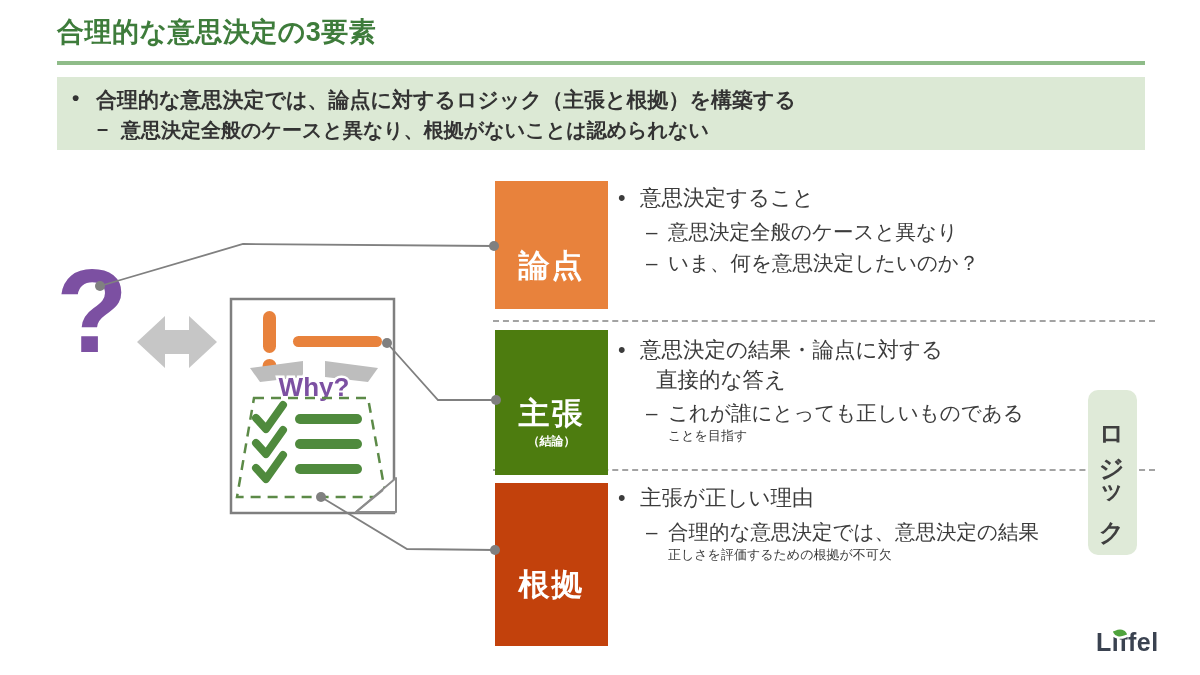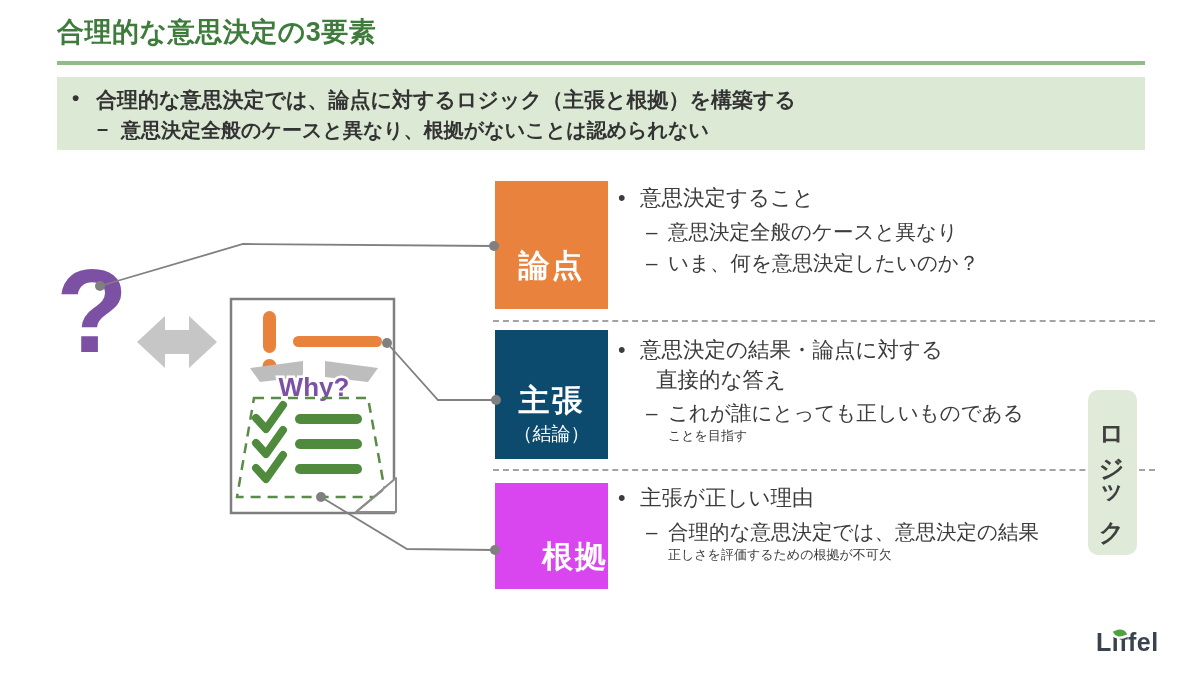--- a/index.html
+++ b/index.html
@@ -22,24 +22,24 @@
   .illus-svg{left:0;top:170px;z-index:3;}
   .qmark{
     left:56px;top:252px;font-size:118px;font-weight:700;color:#7C50A2;line-height:1;z-index:2;
   }
   
   .labelbox{
     left:495px;width:113px;display:flex;flex-direction:column;align-items:center;justify-content:center;
     color:#fff;z-index:2;text-align:center;
   }
   .labelbox .big{font-size:31px;font-weight:700;letter-spacing:2px;line-height:1.15;margin-top:41px;}
-  .labelbox .small{font-size:19px;font-weight:400;margin-top:2px;}
+  .labelbox .small{font-size:12px;font-weight:700;margin-top:2px;}
   .box-issue{top:181px;height:128px;background:#E8823C;}
-  .box-claim{top:330px;height:129px;background:#0c4a6e;}
-  .box-evidence{top:483px;height:106px;background:#d946ef;align-items:flex-end;}
+  .box-claim{top:330px;height:145px;background:#4d7c0f;}
+  .box-evidence{top:483px;height:163px;background:#c2410c;}
   
   .dashsep{left:493px;width:662px;height:0;border-top:2px dashed #A3A3A3;z-index:1;}
   .sep1{top:320px;}
   .sep2{top:469px;}
   
   .textblock{left:618px;width:490px;color:#3C3C3C;z-index:2;}
   .tb1{top:184px;}
   .tb2{top:336px;}
   .tb3{top:484px;}
   .line{display:flex;align-items:flex-start;line-height:1.33;}

